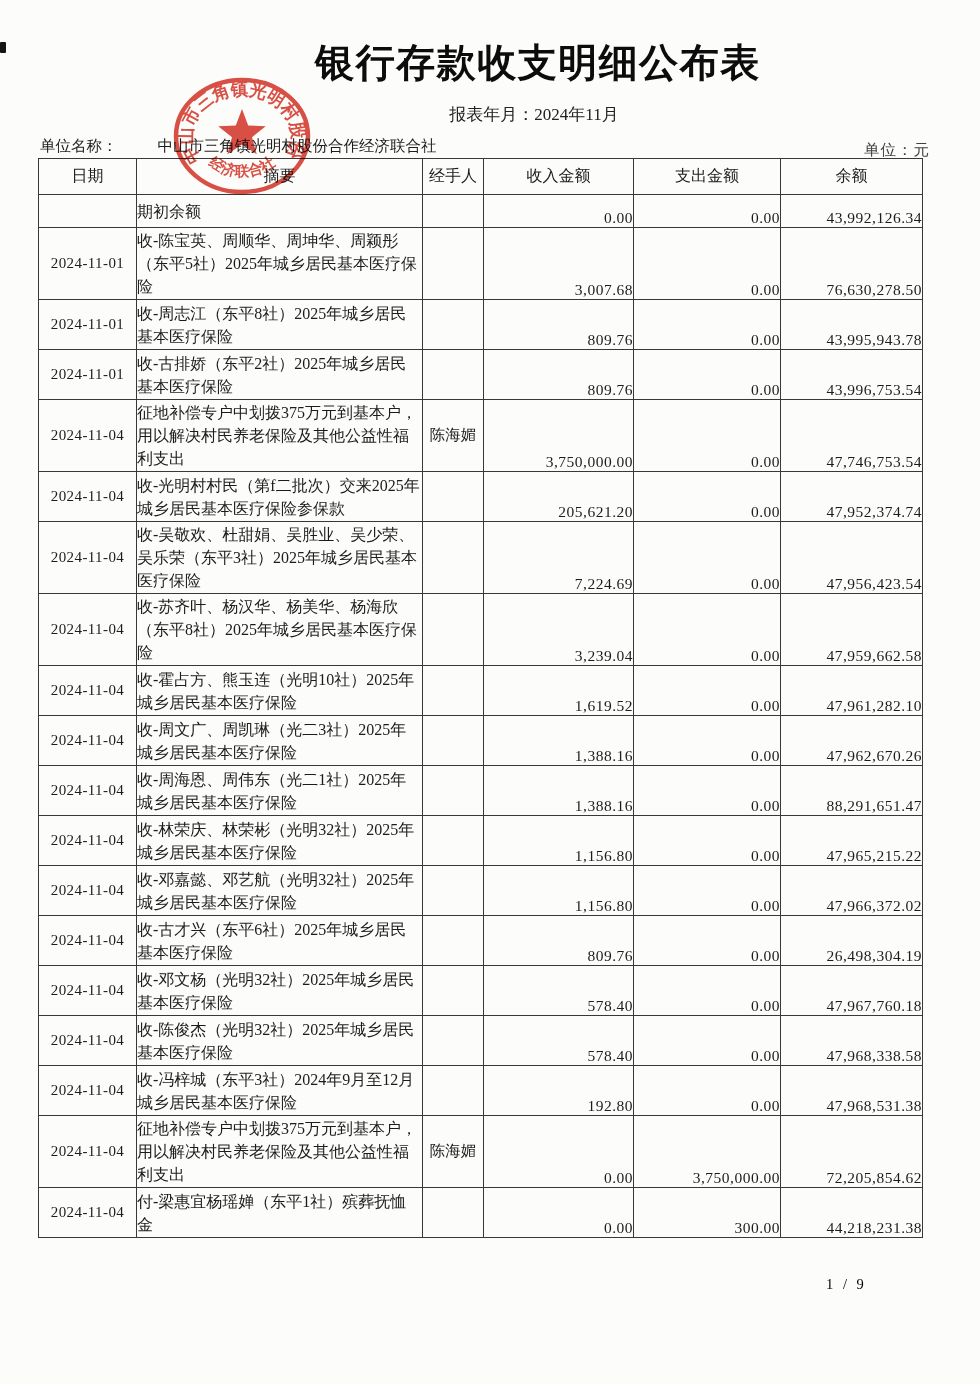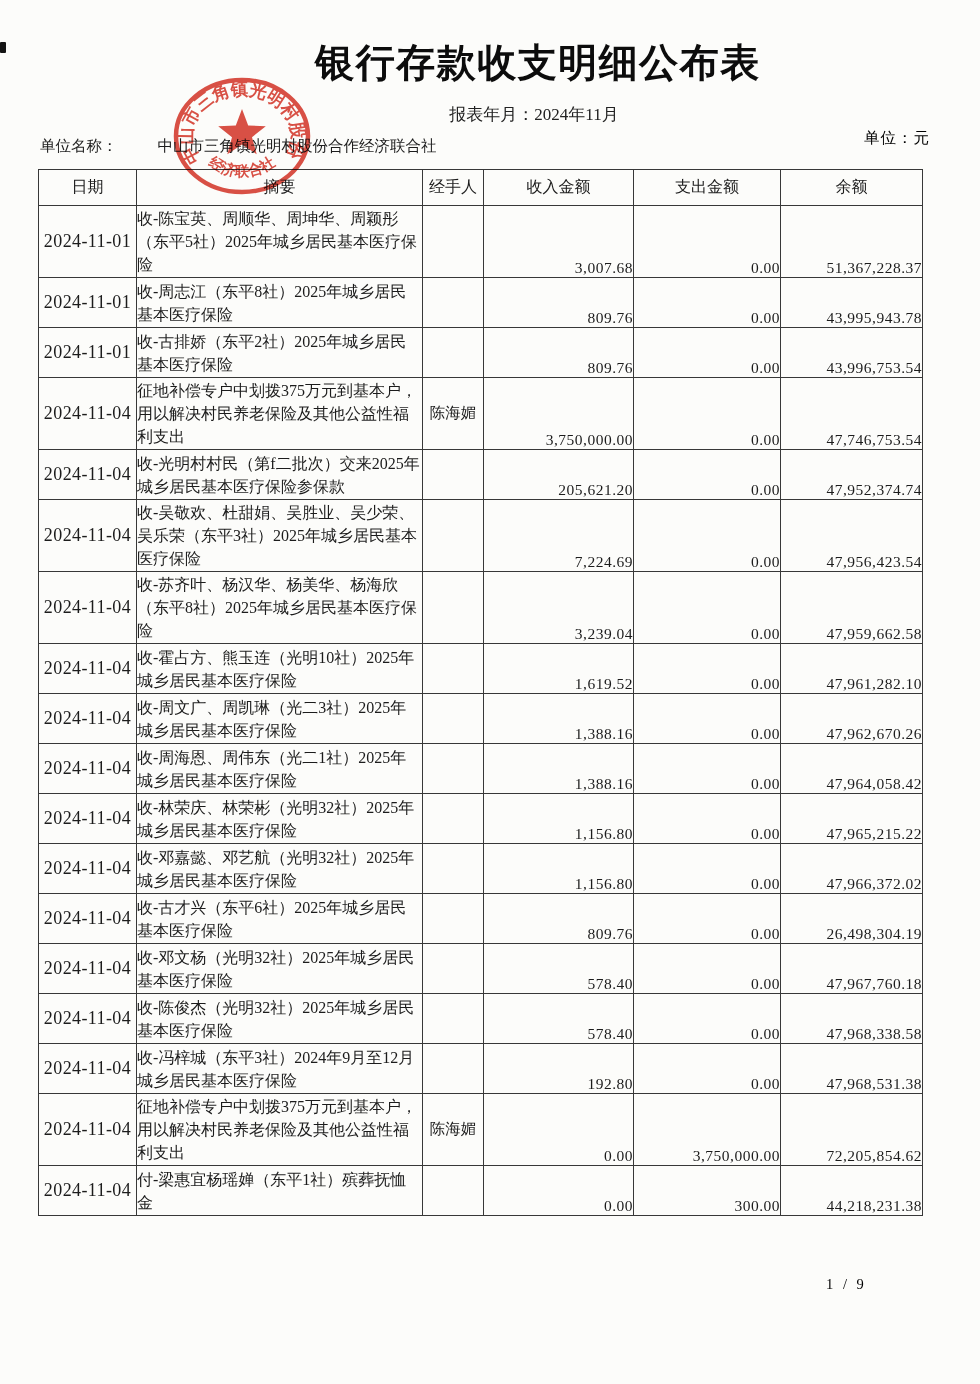--- a/index.html
+++ b/index.html
@@ -21,37 +21,37 @@
   }
   .subtitle{
     position:absolute;top:103px;left:0;width:980px;box-sizing:border-box;
     padding-left:88px;text-align:center;font-size:17px;color:#222;
   }
   .unit-line{
     position:absolute;top:136px;left:40px;font-size:15.5px;color:#1d1d1d;
   }
   .unit-line .unit-name{margin-left:40px;}
   .currency{
-    position:absolute;top:128px;right:50px;font-size:15.5px;letter-spacing:1px;color:#000000;
+    position:absolute;top:140px;right:50px;font-size:15.5px;letter-spacing:1px;color:#404040;
   }
   table.ledger{
     position:absolute;top:158px;left:38px;width:884px;
     border-collapse:collapse;table-layout:fixed;
-    font-size:15.5px;color:#1c1c1c;margin-top:11px;
+    font-size:15.5px;color:#1c1c1c;
   }
   table.ledger th,table.ledger td{
     border:1.6px solid #383838;padding:0;overflow:hidden;
   }
   table.ledger thead tr{height:36px;}
   table.ledger th{font-weight:normal;font-size:16px;text-align:center;vertical-align:middle;}
   tr.h1{height:33px;}
   tr.h2{height:50px;}
   tr.h3{height:72px;}
   td.date{
-    text-align:center;vertical-align:middle;font-size:18px;letter-spacing:0.4px;
+    text-align:center;vertical-align:middle;font-size:15px;letter-spacing:0.4px;
     white-space:nowrap;
   }
   td.summary{
     text-align:left;vertical-align:middle;
     padding:2px 4px 2px 7px;font-size:16px;line-height:23px;
     word-break:break-all;
   }
   td.handler{text-align:center;vertical-align:middle;font-size:15.5px;}
   td.num{
     text-align:right;vertical-align:bottom;
@@ -93,27 +93,35 @@
     <tr>
       <th>日期</th>
       <th>摘要</th>
       <th>经手人</th>
       <th>收入金额</th>
       <th>支出金额</th>
       <th>余额</th>
     </tr>
   </thead>
   <tbody>
+    <tr class="h1">
+      <td class="date"></td>
+      <td class="summary">期初余额</td>
+      <td class="handler"></td>
+      <td class="num">0.00</td>
+      <td class="num">0.00</td>
+      <td class="num">43,992,126.34</td>
+    </tr>
     <tr class="h3">
       <td class="date">2024-11-01</td>
       <td class="summary">收-陈宝英、周顺华、周坤华、周颖彤（东平5社）2025年城乡居民基本医疗保险</td>
       <td class="handler"></td>
       <td class="num">3,007.68</td>
       <td class="num">0.00</td>
-      <td class="num">51,367,228.37</td>
+      <td class="num">76,630,278.50</td>
     </tr>
     <tr class="h2">
       <td class="date">2024-11-01</td>
       <td class="summary">收-周志江（东平8社）2025年城乡居民基本医疗保险</td>
       <td class="handler"></td>
       <td class="num">809.76</td>
       <td class="num">0.00</td>
       <td class="num">43,995,943.78</td>
     </tr>
     <tr class="h2">
@@ -171,21 +179,21 @@
       <td class="num">1,388.16</td>
       <td class="num">0.00</td>
       <td class="num">47,962,670.26</td>
     </tr>
     <tr class="h2">
       <td class="date">2024-11-04</td>
       <td class="summary">收-周海恩、周伟东（光二1社）2025年城乡居民基本医疗保险</td>
       <td class="handler"></td>
       <td class="num">1,388.16</td>
       <td class="num">0.00</td>
-      <td class="num">47,964,058.42</td>
+      <td class="num">88,291,651.47</td>
     </tr>
     <tr class="h2">
       <td class="date">2024-11-04</td>
       <td class="summary">收-林荣庆、林荣彬（光明32社）2025年城乡居民基本医疗保险</td>
       <td class="handler"></td>
       <td class="num">1,156.80</td>
       <td class="num">0.00</td>
       <td class="num">47,965,215.22</td>
     </tr>
     <tr class="h2">

